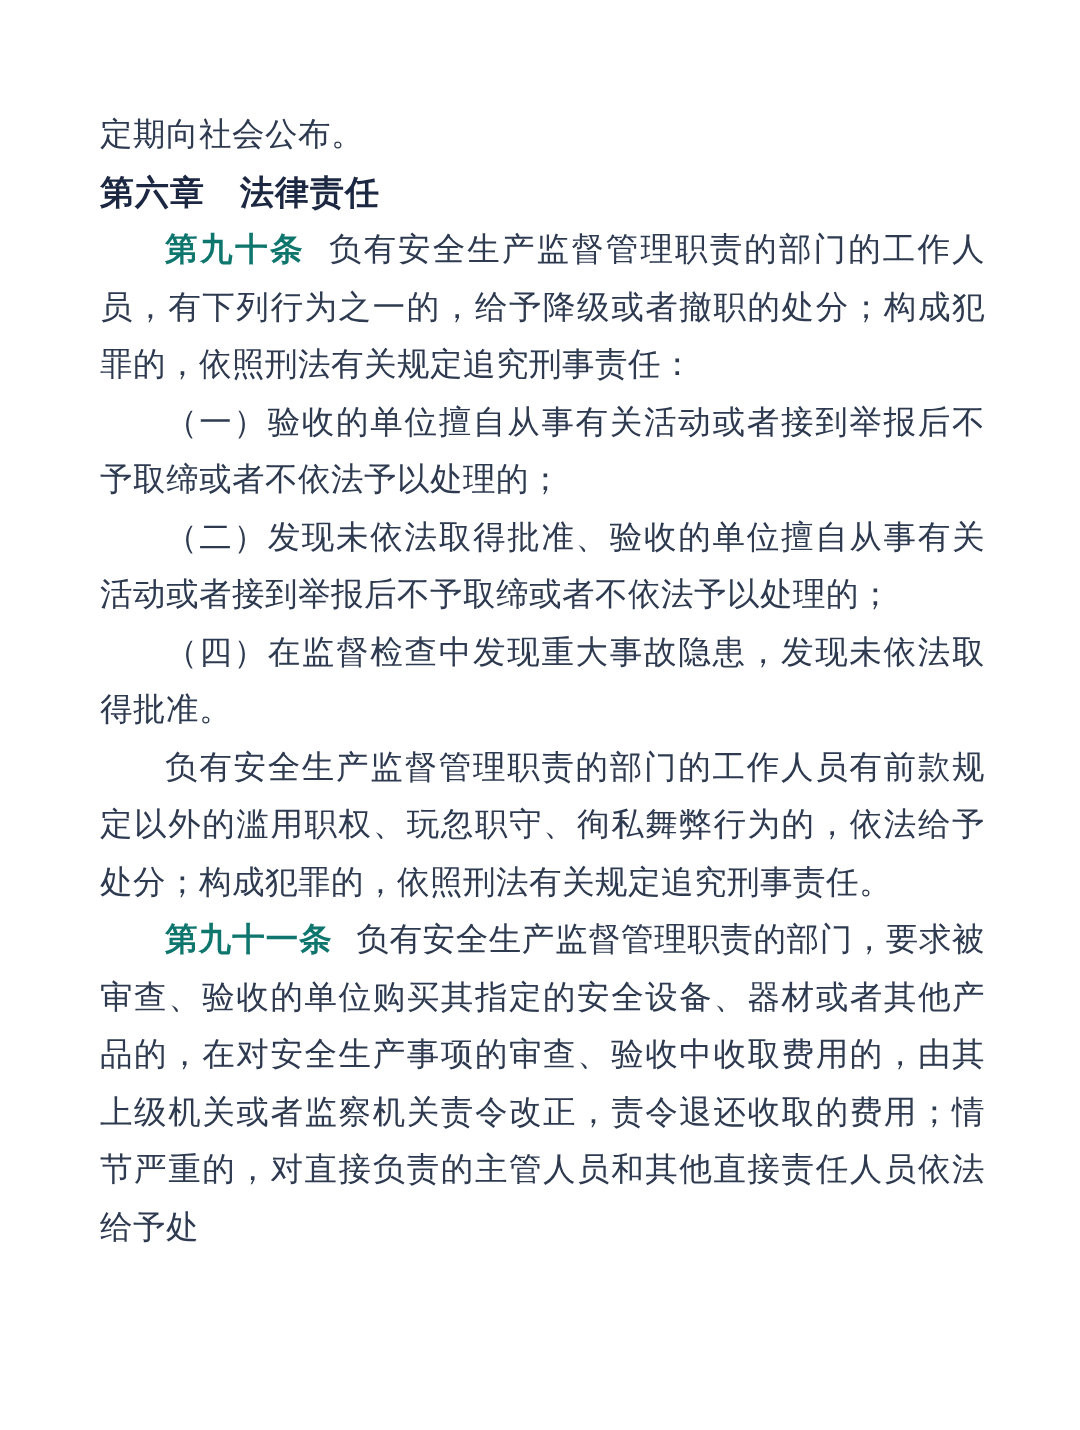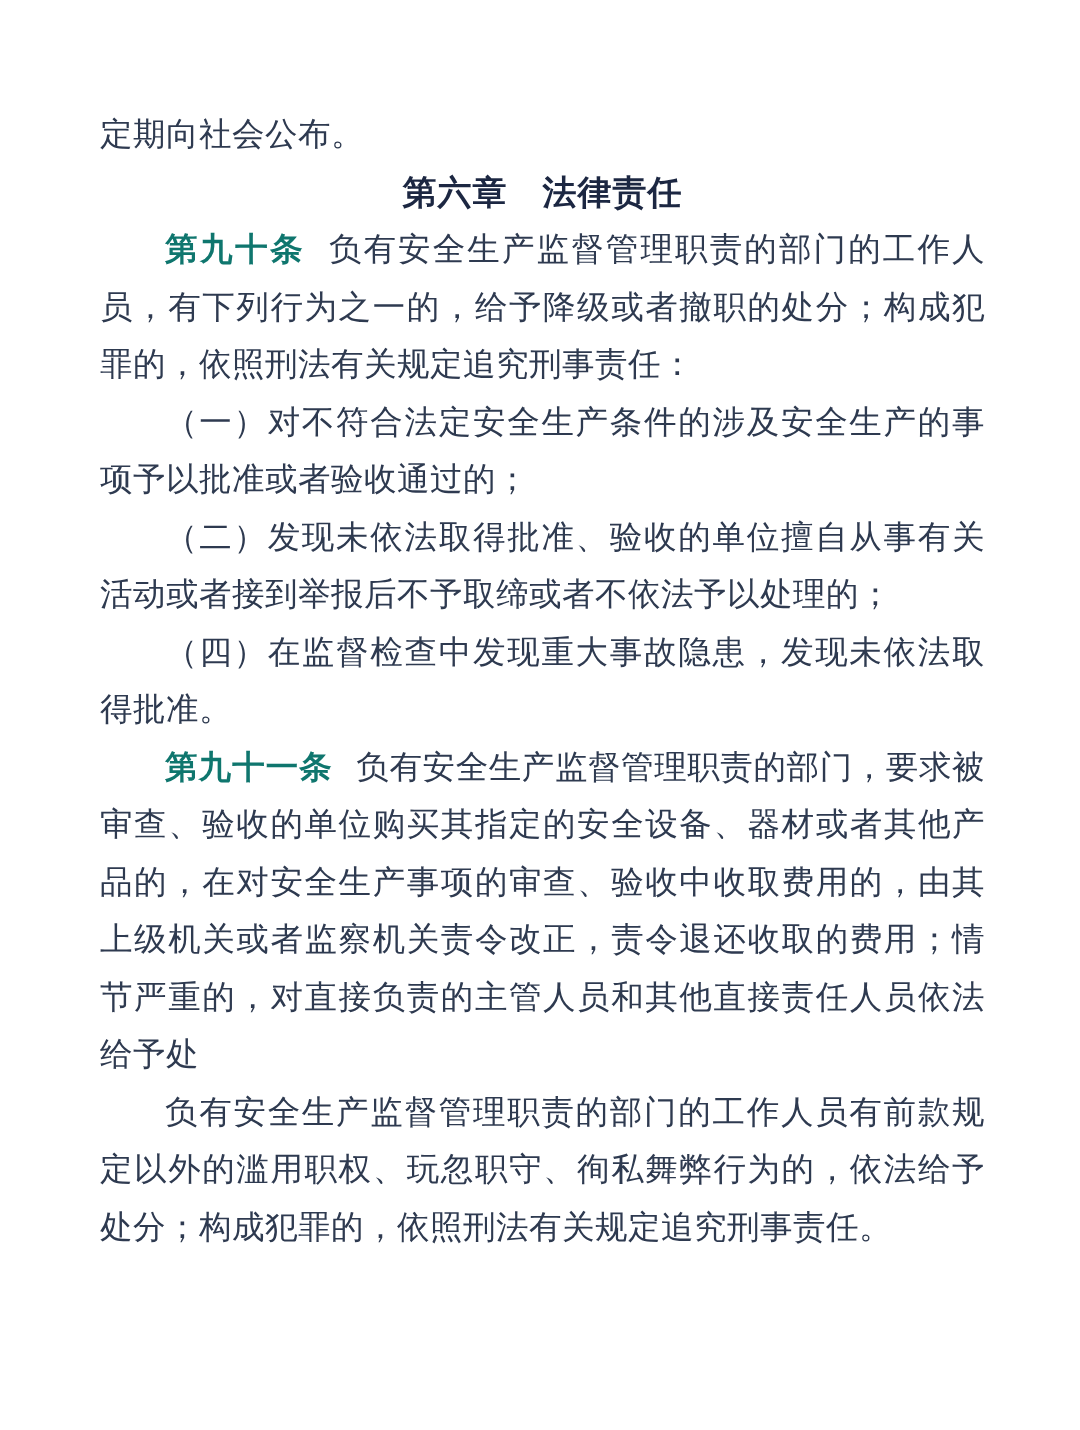--- a/index.html
+++ b/index.html
@@ -35,21 +35,20 @@
   }
   .para.no-indent {
     text-indent: 0;
   }
   .chapter-heading {
     margin: 0;
     font-size: 34px;
     line-height: 57.5px;
     font-weight: bold;
     color: #1c2742;
-    text-align: center;
     font-family: "Liberation Sans", "DejaVu Sans", sans-serif;
     letter-spacing: 1px;
   }
   .article-num {
     font-family: "Liberation Sans", "DejaVu Sans", sans-serif;
     font-weight: bold;
     color: #0f766e;
     margin-right: 0.72em;
     letter-spacing: 1px;
   }
@@ -59,25 +58,25 @@
 
 <div class="page">
   <div class="textblock">
 
     <p class="para no-indent">定期向社会公布。</p>
 
     <h2 class="chapter-heading">第六章　法律责任</h2>
 
     <p class="para"><span class="article-num">第九十条</span><span>负有安全生产监督管理职责的部门的工作人员，有下列行为之一的，给予降级或者撤职的处分；构成犯罪的，依照刑法有关规定追究刑事责任：</span></p>
 
-    <p class="para">（一）对不符合法定安全生产条件的涉及安全生产的事项予以批准或者验收通过的；</p>
+    <p class="para">（一）验收的单位擅自从事有关活动或者接到举报后不予取缔或者不依法予以处理的；</p>
 
     <p class="para">（二）发现未依法取得批准、验收的单位擅自从事有关活动或者接到举报后不予取缔或者不依法予以处理的；</p>
 
 
     <p class="para">（四）在监督检查中发现重大事故隐患，发现未依法取得批准。</p>
 
+    <p class="para">负有安全生产监督管理职责的部门的工作人员有前款规定以外的滥用职权、玩忽职守、徇私舞弊行为的，依法给予处分；构成犯罪的，依照刑法有关规定追究刑事责任。</p>
+
     <p class="para"><span class="article-num">第九十一条</span><span>负有安全生产监督管理职责的部门，要求被审查、验收的单位购买其指定的安全设备、器材或者其他产品的，在对安全生产事项的审查、验收中收取费用的，由其上级机关或者监察机关责令改正，责令退还收取的费用；情节严重的，对直接负责的主管人员和其他直接责任人员依法给予处</span></p>
-
-    <p class="para">负有安全生产监督管理职责的部门的工作人员有前款规定以外的滥用职权、玩忽职守、徇私舞弊行为的，依法给予处分；构成犯罪的，依照刑法有关规定追究刑事责任。</p>
 
   </div>
 </div>
 
 </body></html>

